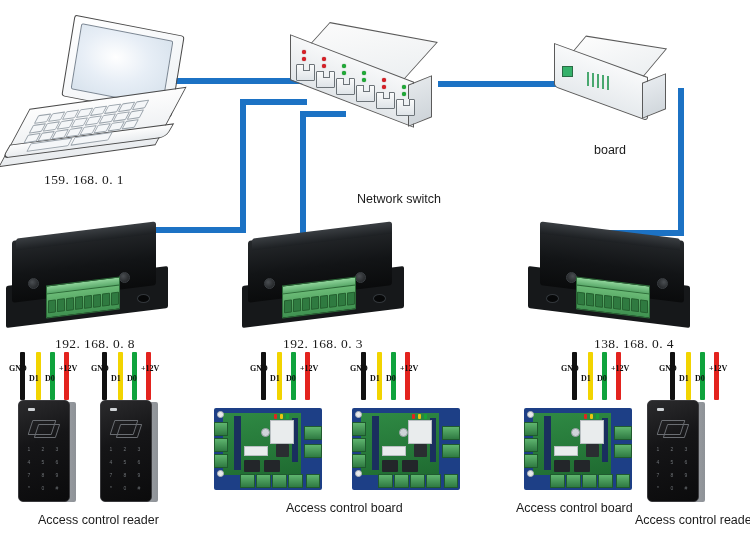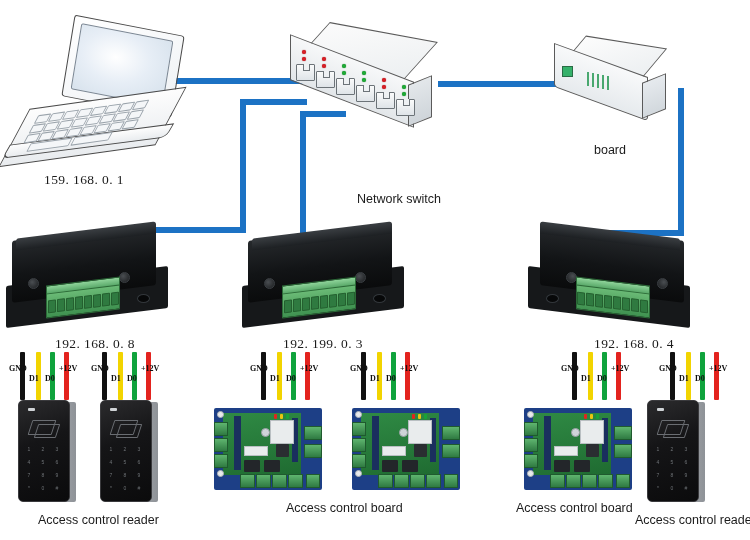--- a/index.html
+++ b/index.html
@@ -287,21 +287,21 @@
       <div class="term-pin" style="position:absolute;left:0px;top:0px;width:6px;height:11px;"></div>
       <div class="term-pin" style="position:absolute;left:9px;top:0px;width:6px;height:11px;"></div>
       <div class="term-pin" style="position:absolute;left:18px;top:0px;width:6px;height:11px;"></div>
       <div class="term-pin" style="position:absolute;left:27px;top:0px;width:6px;height:11px;"></div>
       <div class="term-pin" style="position:absolute;left:36px;top:0px;width:6px;height:11px;"></div>
       <div class="term-pin" style="position:absolute;left:45px;top:0px;width:6px;height:11px;"></div>
       <div class="term-pin" style="position:absolute;left:54px;top:0px;width:6px;height:11px;"></div>
       <div class="term-pin" style="position:absolute;left:63px;top:0px;width:6px;height:11px;"></div>
     </div>
   </div>
-  <div class="lbl lbl-serif" style="left:283px;top:336px;">192. 199. 0. 3</div>
+  <div class="lbl lbl-serif" style="left:283px;top:336px;">192. 168. 0. 3</div>
 
   <div style="position:absolute;left:255px;top:352px;width:60px;height:50px;">
     <div class="wire w-blk" style="left:6px;top:0px;height:48px;"></div>
     <div class="wire w-yel" style="left:22px;top:0px;height:48px;"></div>
     <div class="wire w-grn" style="left:36px;top:0px;height:48px;"></div>
     <div class="wire w-red" style="left:50px;top:0px;height:48px;"></div>
     <div class="wlab" style="left:-5px;top:12px;">GND</div>
     <div class="wlab" style="left:15px;top:22px;">D1</div>
     <div class="wlab" style="left:31px;top:22px;">D0</div>
     <div class="wlab" style="left:45px;top:12px;">+12V</div>
@@ -385,21 +385,21 @@
       <div class="term-pin" style="position:absolute;left:0px;top:0px;width:6px;height:11px;"></div>
       <div class="term-pin" style="position:absolute;left:9px;top:0px;width:6px;height:11px;"></div>
       <div class="term-pin" style="position:absolute;left:18px;top:0px;width:6px;height:11px;"></div>
       <div class="term-pin" style="position:absolute;left:27px;top:0px;width:6px;height:11px;"></div>
       <div class="term-pin" style="position:absolute;left:36px;top:0px;width:6px;height:11px;"></div>
       <div class="term-pin" style="position:absolute;left:45px;top:0px;width:6px;height:11px;"></div>
       <div class="term-pin" style="position:absolute;left:54px;top:0px;width:6px;height:11px;"></div>
       <div class="term-pin" style="position:absolute;left:63px;top:0px;width:6px;height:11px;"></div>
     </div>
   </div>
-  <div class="lbl lbl-serif" style="left:594px;top:336px;">192. 168. 0. 4</div>
+  <div class="lbl lbl-serif" style="left:594px;top:336px;">138. 168. 0. 4</div>
 
   <div style="position:absolute;left:566px;top:352px;width:60px;height:50px;">
     <div class="wire w-blk" style="left:6px;top:0px;height:48px;"></div>
     <div class="wire w-yel" style="left:22px;top:0px;height:48px;"></div>
     <div class="wire w-grn" style="left:36px;top:0px;height:48px;"></div>
     <div class="wire w-red" style="left:50px;top:0px;height:48px;"></div>
     <div class="wlab" style="left:-5px;top:12px;">GND</div>
     <div class="wlab" style="left:15px;top:22px;">D1</div>
     <div class="wlab" style="left:31px;top:22px;">D0</div>
     <div class="wlab" style="left:45px;top:12px;">+12V</div>

